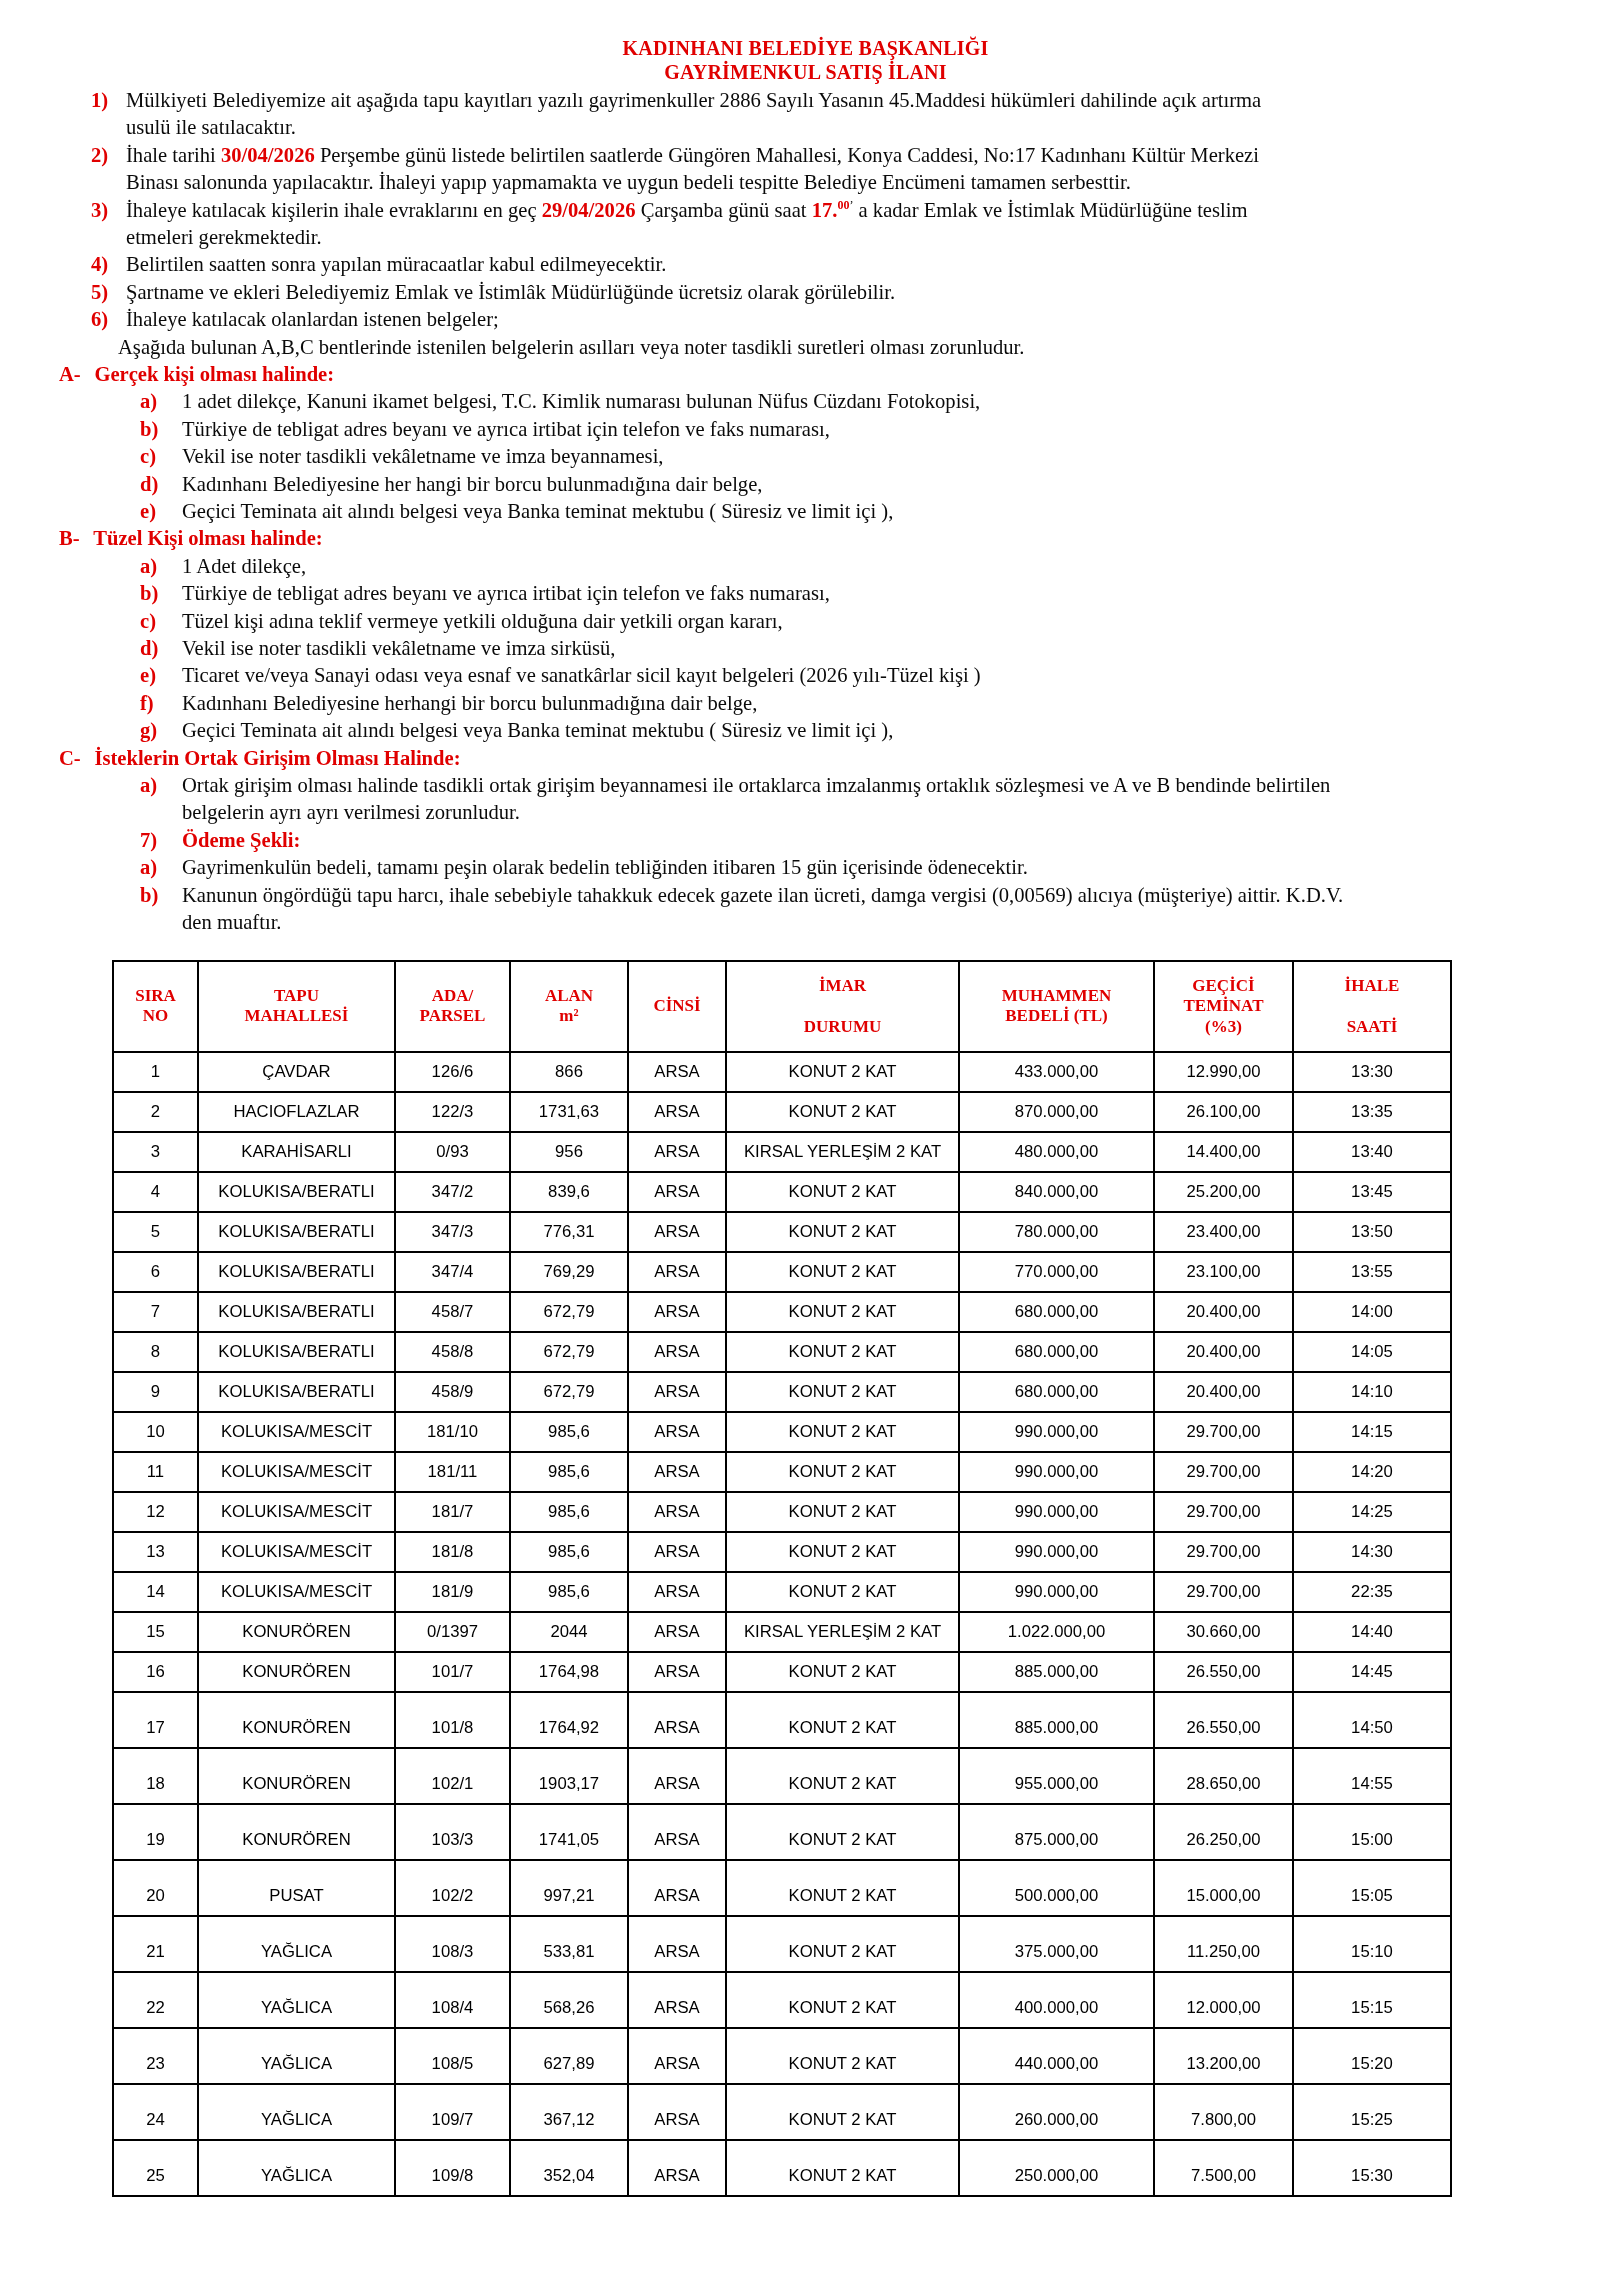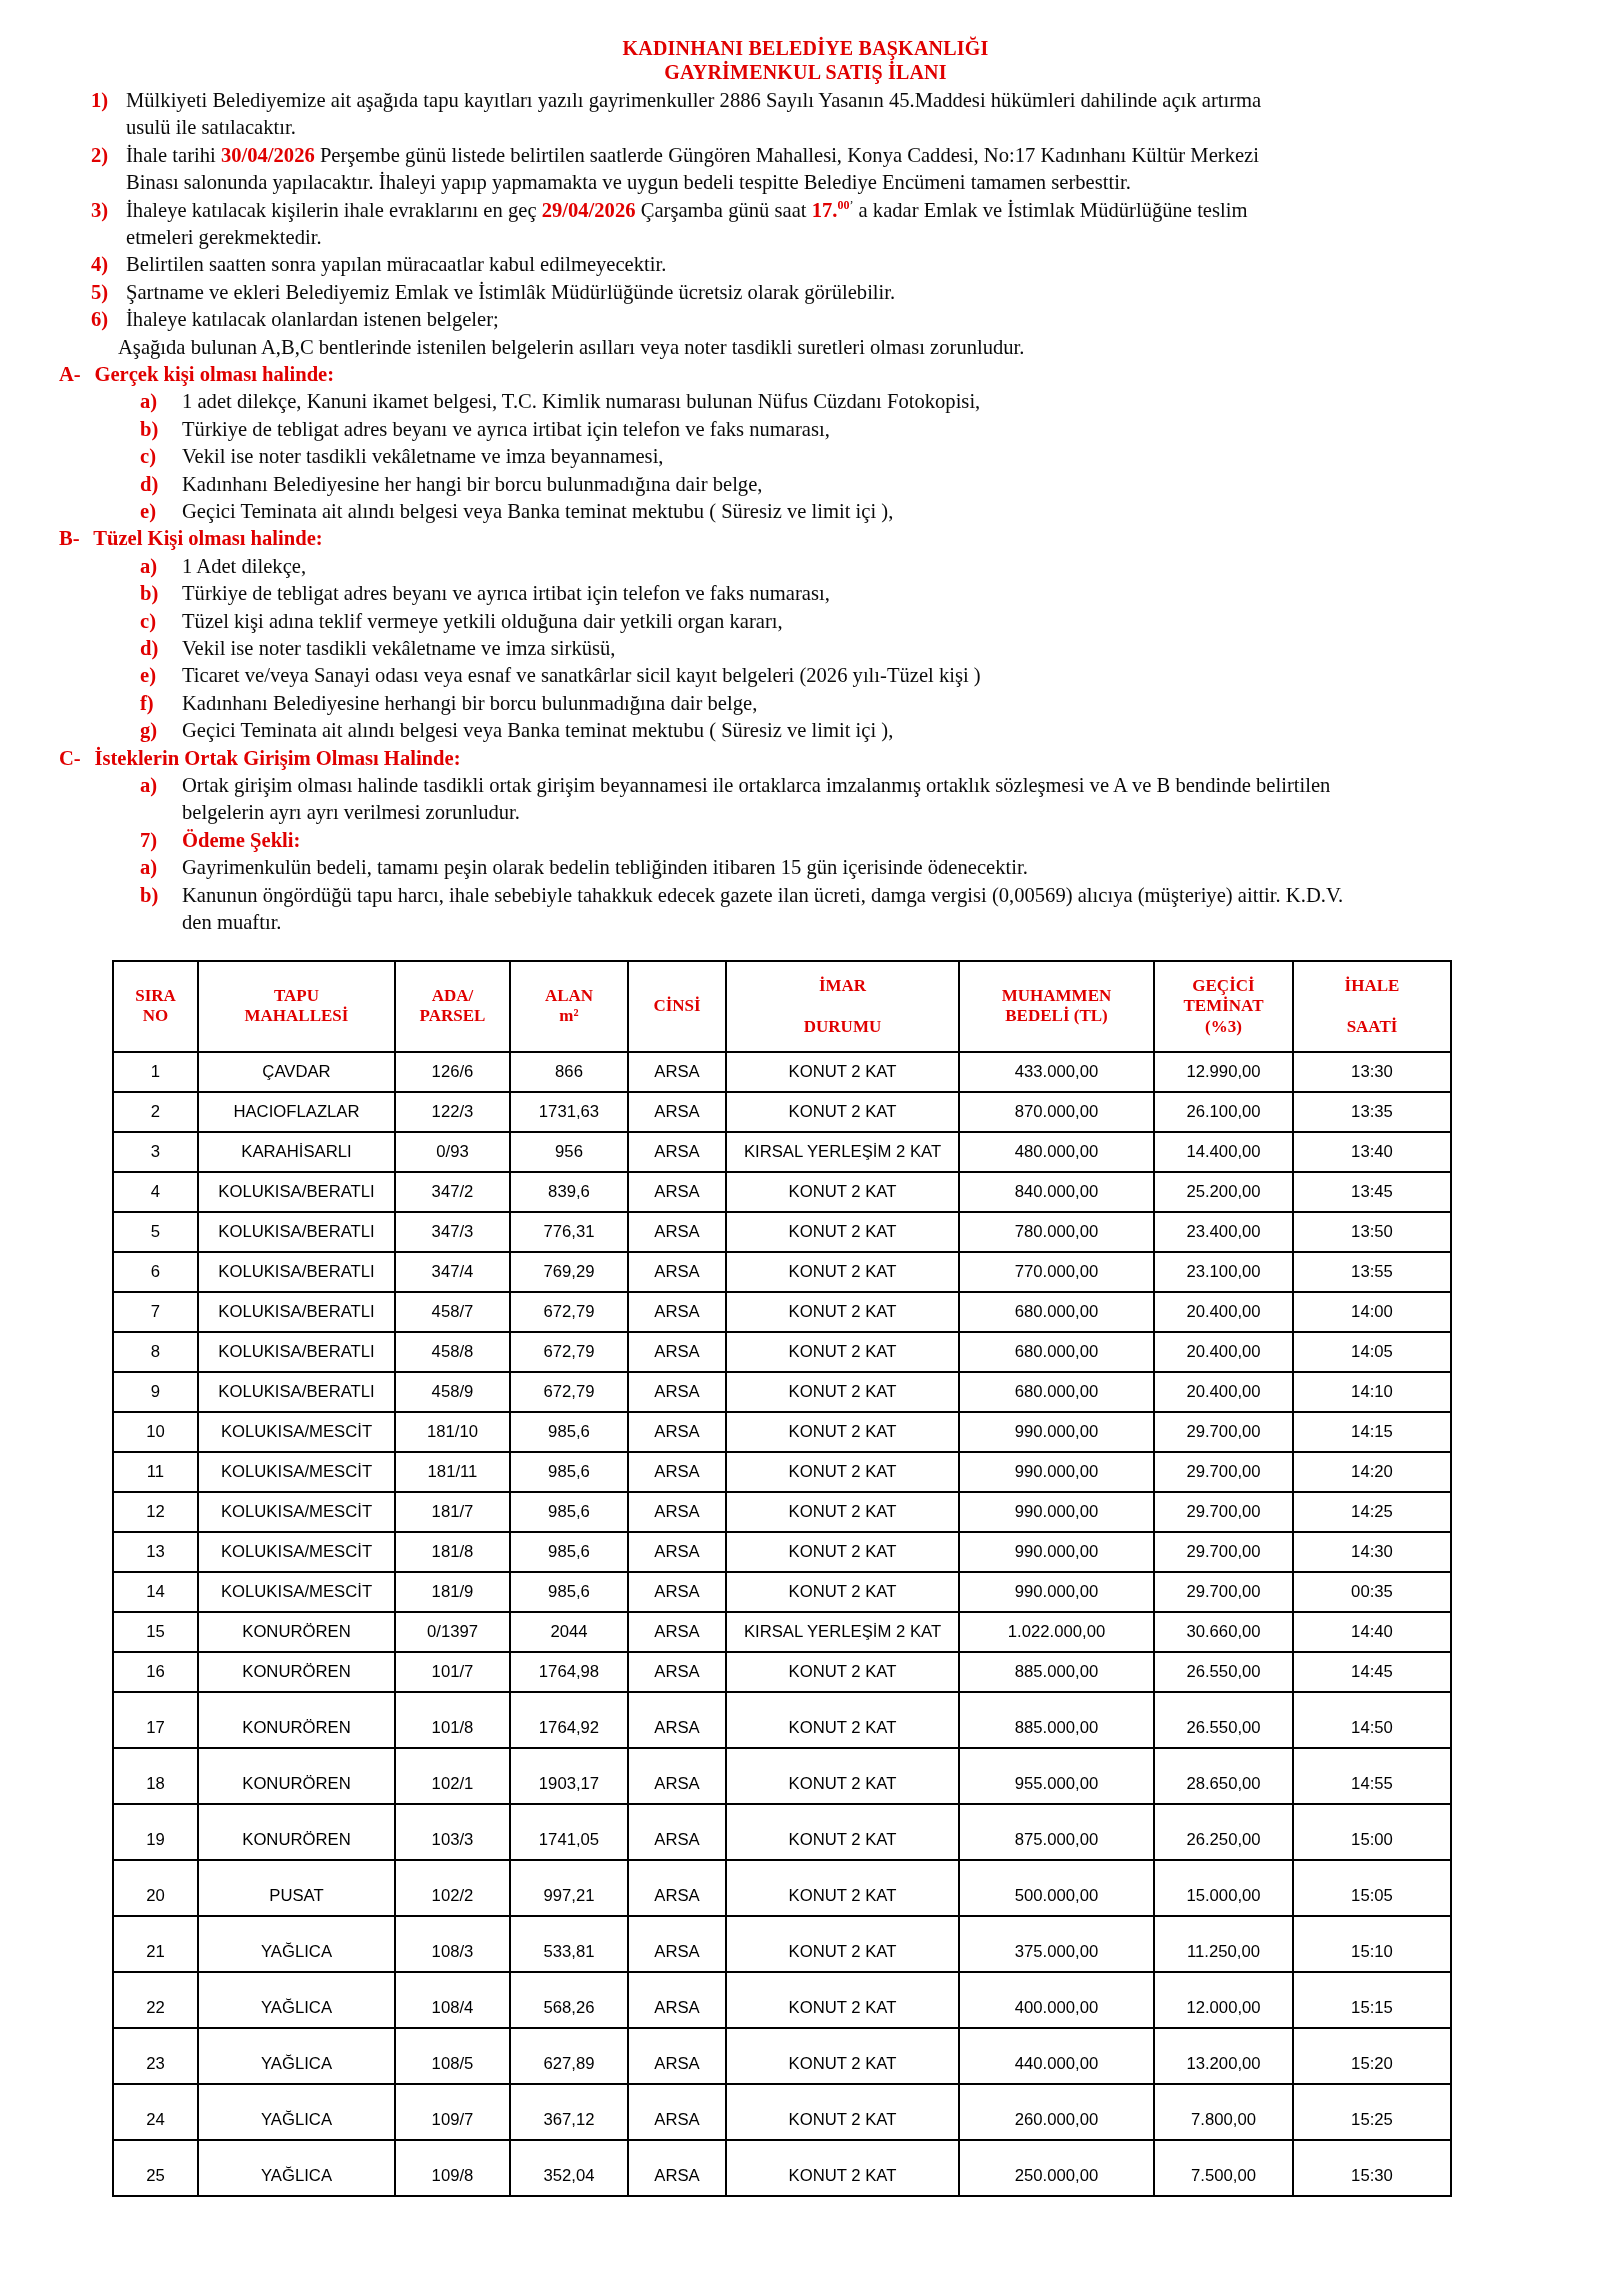--- a/index.html
+++ b/index.html
@@ -263,21 +263,21 @@
         </tr>
         <tr class="normal">
           <td>14</td>
           <td>KOLUKISA/MESCİT</td>
           <td>181/9</td>
           <td>985,6</td>
           <td>ARSA</td>
           <td>KONUT 2 KAT</td>
           <td class="bedel">990.000,00</td>
           <td>29.700,00</td>
-          <td>00:35</td>
+          <td>22:35</td>
         </tr>
         <tr class="normal">
           <td>15</td>
           <td>KONURÖREN</td>
           <td>0/1397</td>
           <td>2044</td>
           <td>ARSA</td>
           <td>KIRSAL YERLEŞİM 2 KAT</td>
           <td class="bedel">1.022.000,00</td>
           <td>30.660,00</td>

